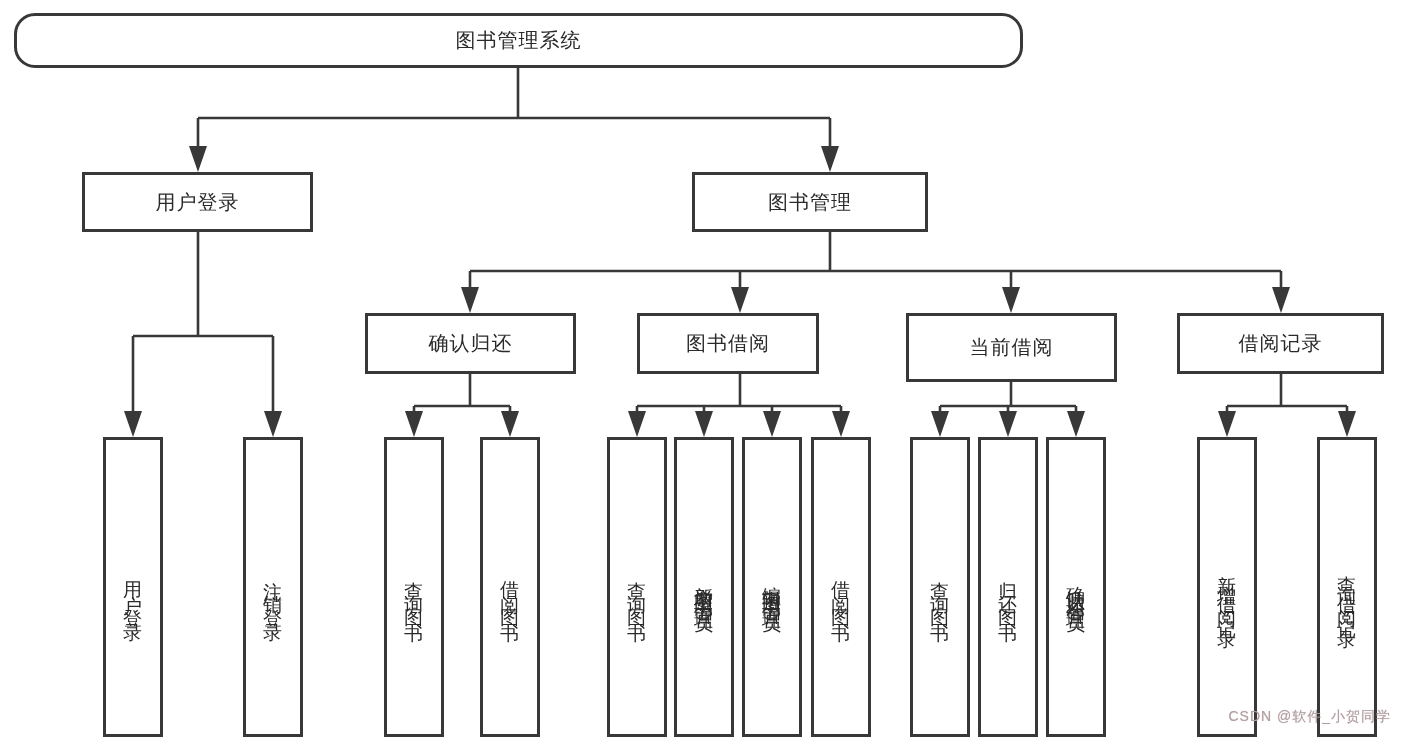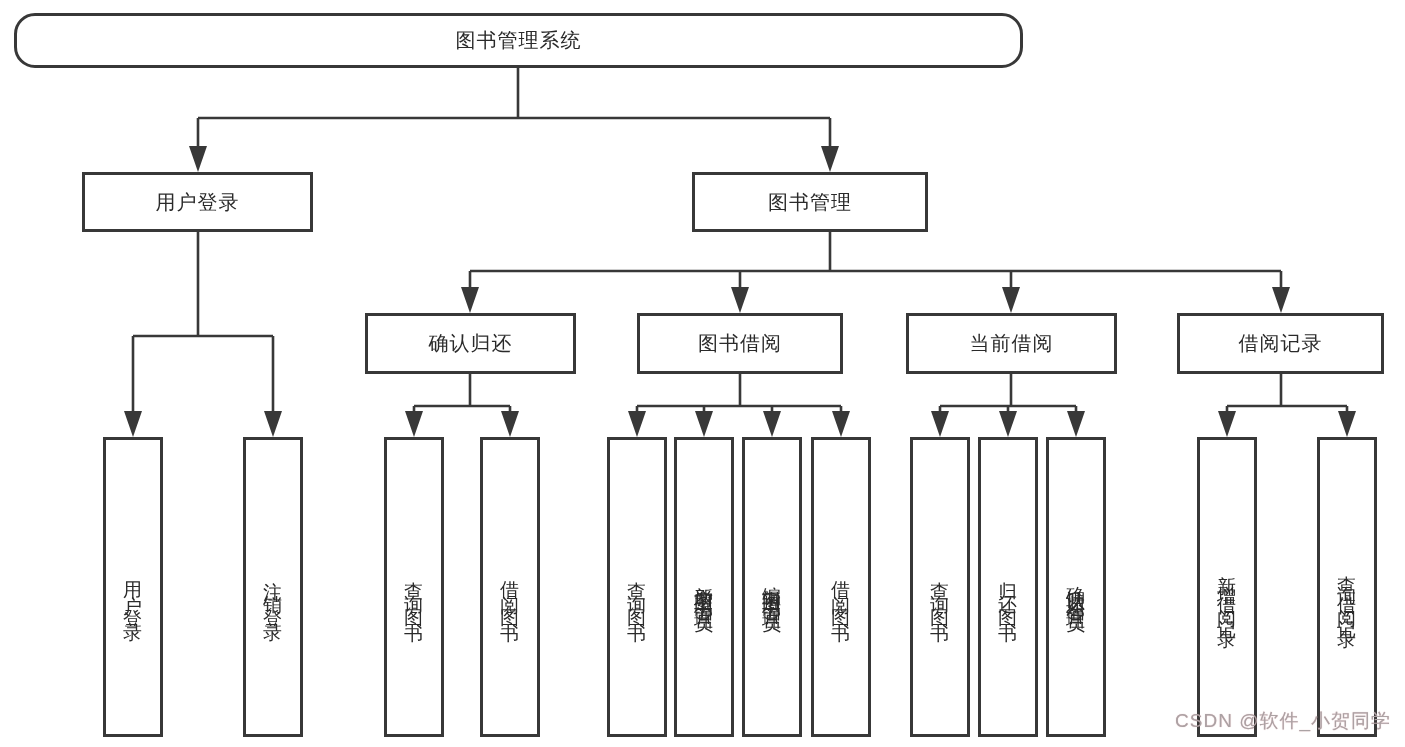--- a/index.html
+++ b/index.html
@@ -39,21 +39,21 @@
     writing-mode:vertical-rl;
     text-orientation:mixed;
     line-height:1;
   }
   .ls-lg{letter-spacing:14px;margin-bottom:-14px;}
   .ls-md{letter-spacing:11px;margin-bottom:-11px;}
   .ls-sm{letter-spacing:4px;margin-bottom:-4px;}
   .watermark{
     position:absolute;
     right:14px;top:708px;
-    font-size:19px;
+    font-size:14px;
     letter-spacing:1px;
     color:var(--wm);
     text-shadow:0 0 1px rgba(190,80,90,.4);
   }
 </style>
 </head>
 <body>
 
 <div class="canvas">
 
@@ -107,24 +107,24 @@
   <div class="box" style="left:82px;top:172px;width:231px;height:60px;">
     <span>用户登录</span>
   </div>
   <div class="box" style="left:692px;top:172px;width:236px;height:60px;">
     <span>图书管理</span>
   </div>
 
   <div class="box" style="left:365px;top:313px;width:211px;height:61px;">
     <span>确认归还</span>
   </div>
-  <div class="box" style="left:637px;top:313px;width:206px;height:61px;">
+  <div class="box" style="left:637px;top:313px;width:182px;height:61px;">
     <span>图书借阅</span>
   </div>
-  <div class="box" style="left:906px;top:313px;width:211px;height:61px;">
+  <div class="box" style="left:906px;top:313px;width:211px;height:69px;">
     <span>当前借阅</span>
   </div>
   <div class="box" style="left:1177px;top:313px;width:207px;height:61px;">
     <span>借阅记录</span>
   </div>
 
   <div class="box leaf" style="left:103px;">
     <span class="vtext ls-lg">用户登录</span>
   </div>
   <div class="box leaf" style="left:243px;">

